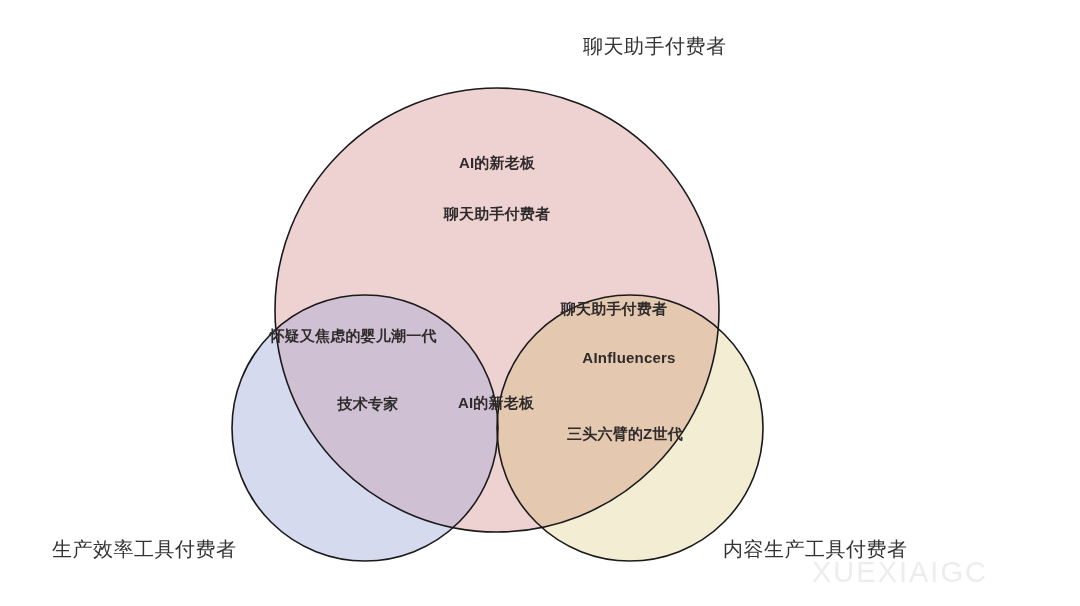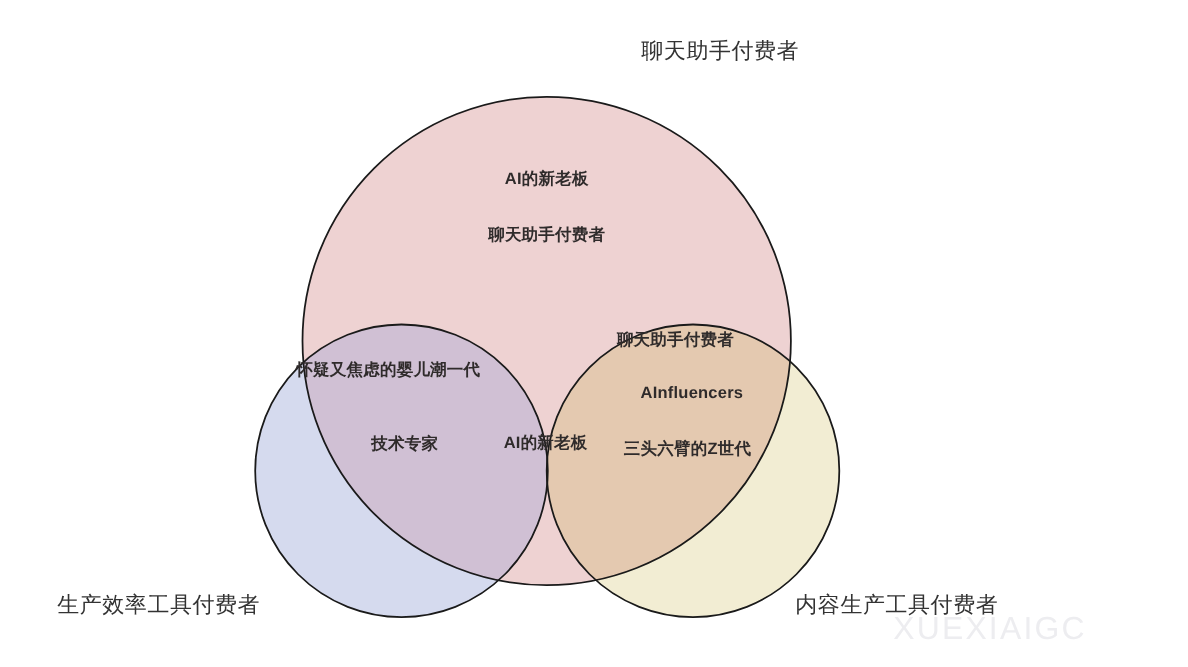--- a/index.html
+++ b/index.html
@@ -54,21 +54,21 @@
     letter-spacing: 0.2px;
   }
 
   .t-top-1    { left: 497px; top: 163px; }
   .t-top-2    { left: 497px; top: 214px; }
   .t-left-1   { left: 353px; top: 336px; }
   .t-left-2   { left: 368px; top: 404px; text-align: right; }
   .t-center-1 { left: 496px; top: 403px; }
   .t-right-1  { left: 614px; top: 309px; }
   .t-right-2  { left: 629px; top: 357px; text-align: right; }
-  .t-right-3  { left: 625px; top: 408px; }
+  .t-right-3  { left: 625px; top: 434px; }
 
   
   #watermark {
     position: absolute;
     left: 812px;
     top: 556px;
     font-size: 29px;
     font-weight: 400;
     letter-spacing: 2px;
     color: #ededf0;

